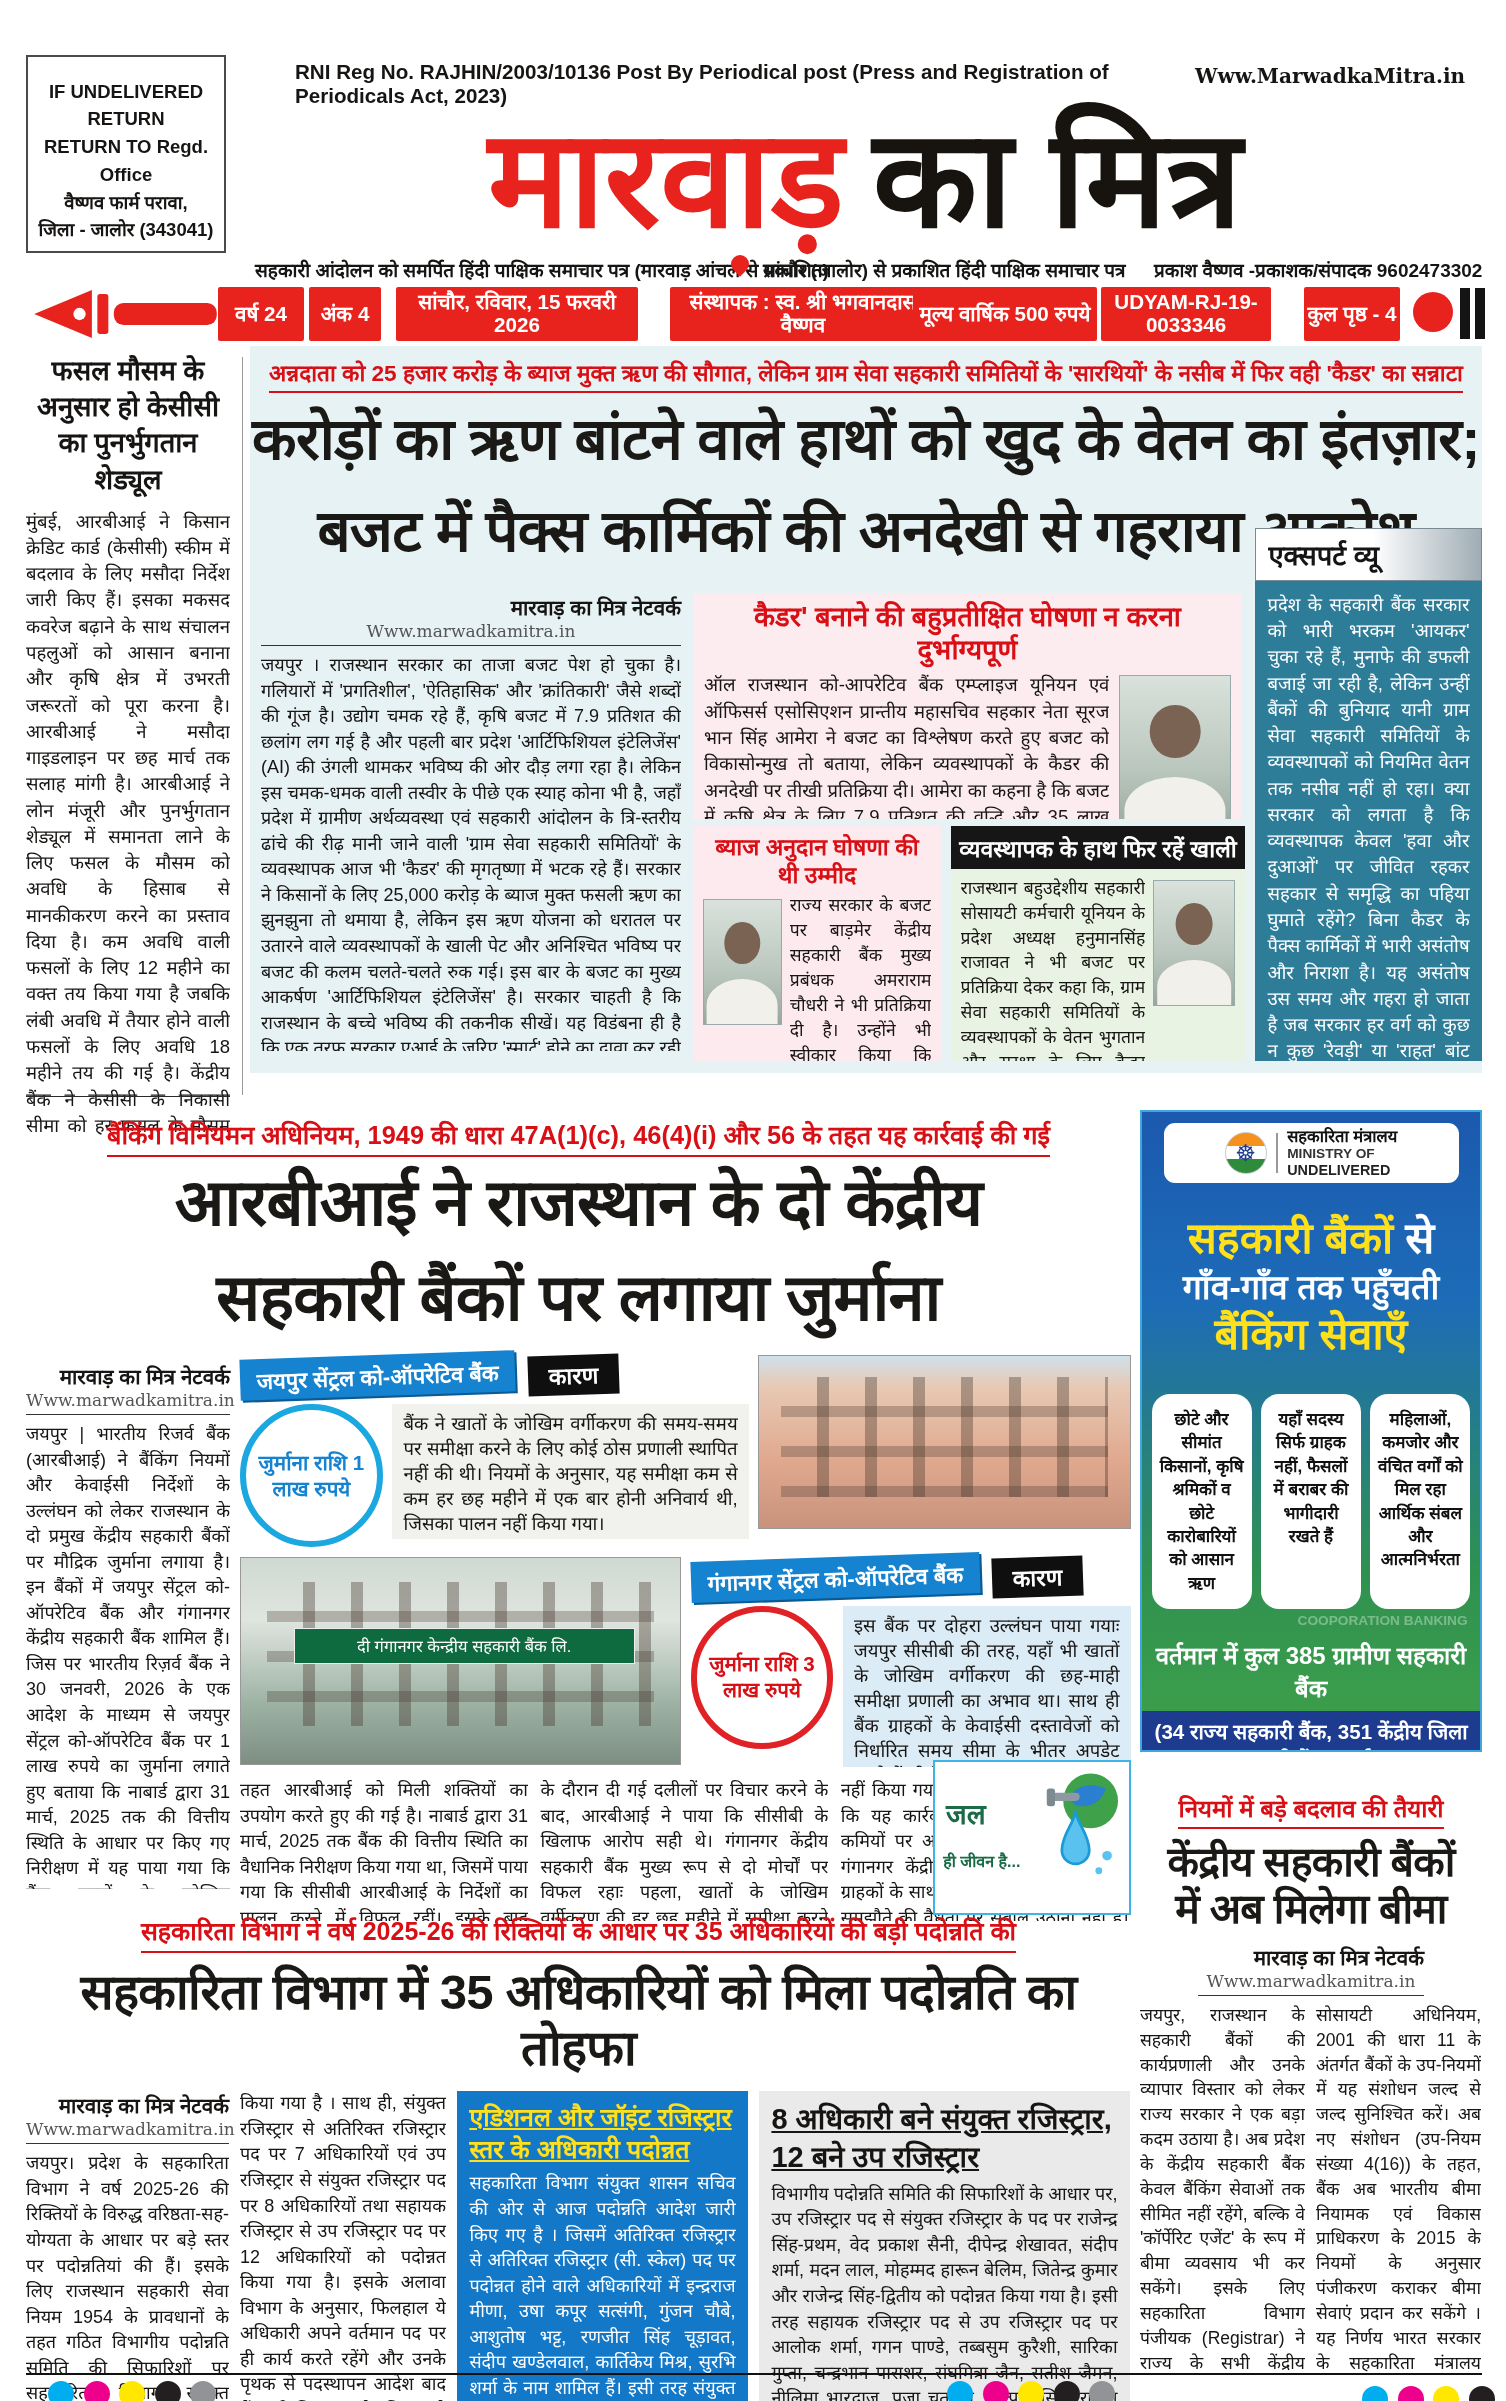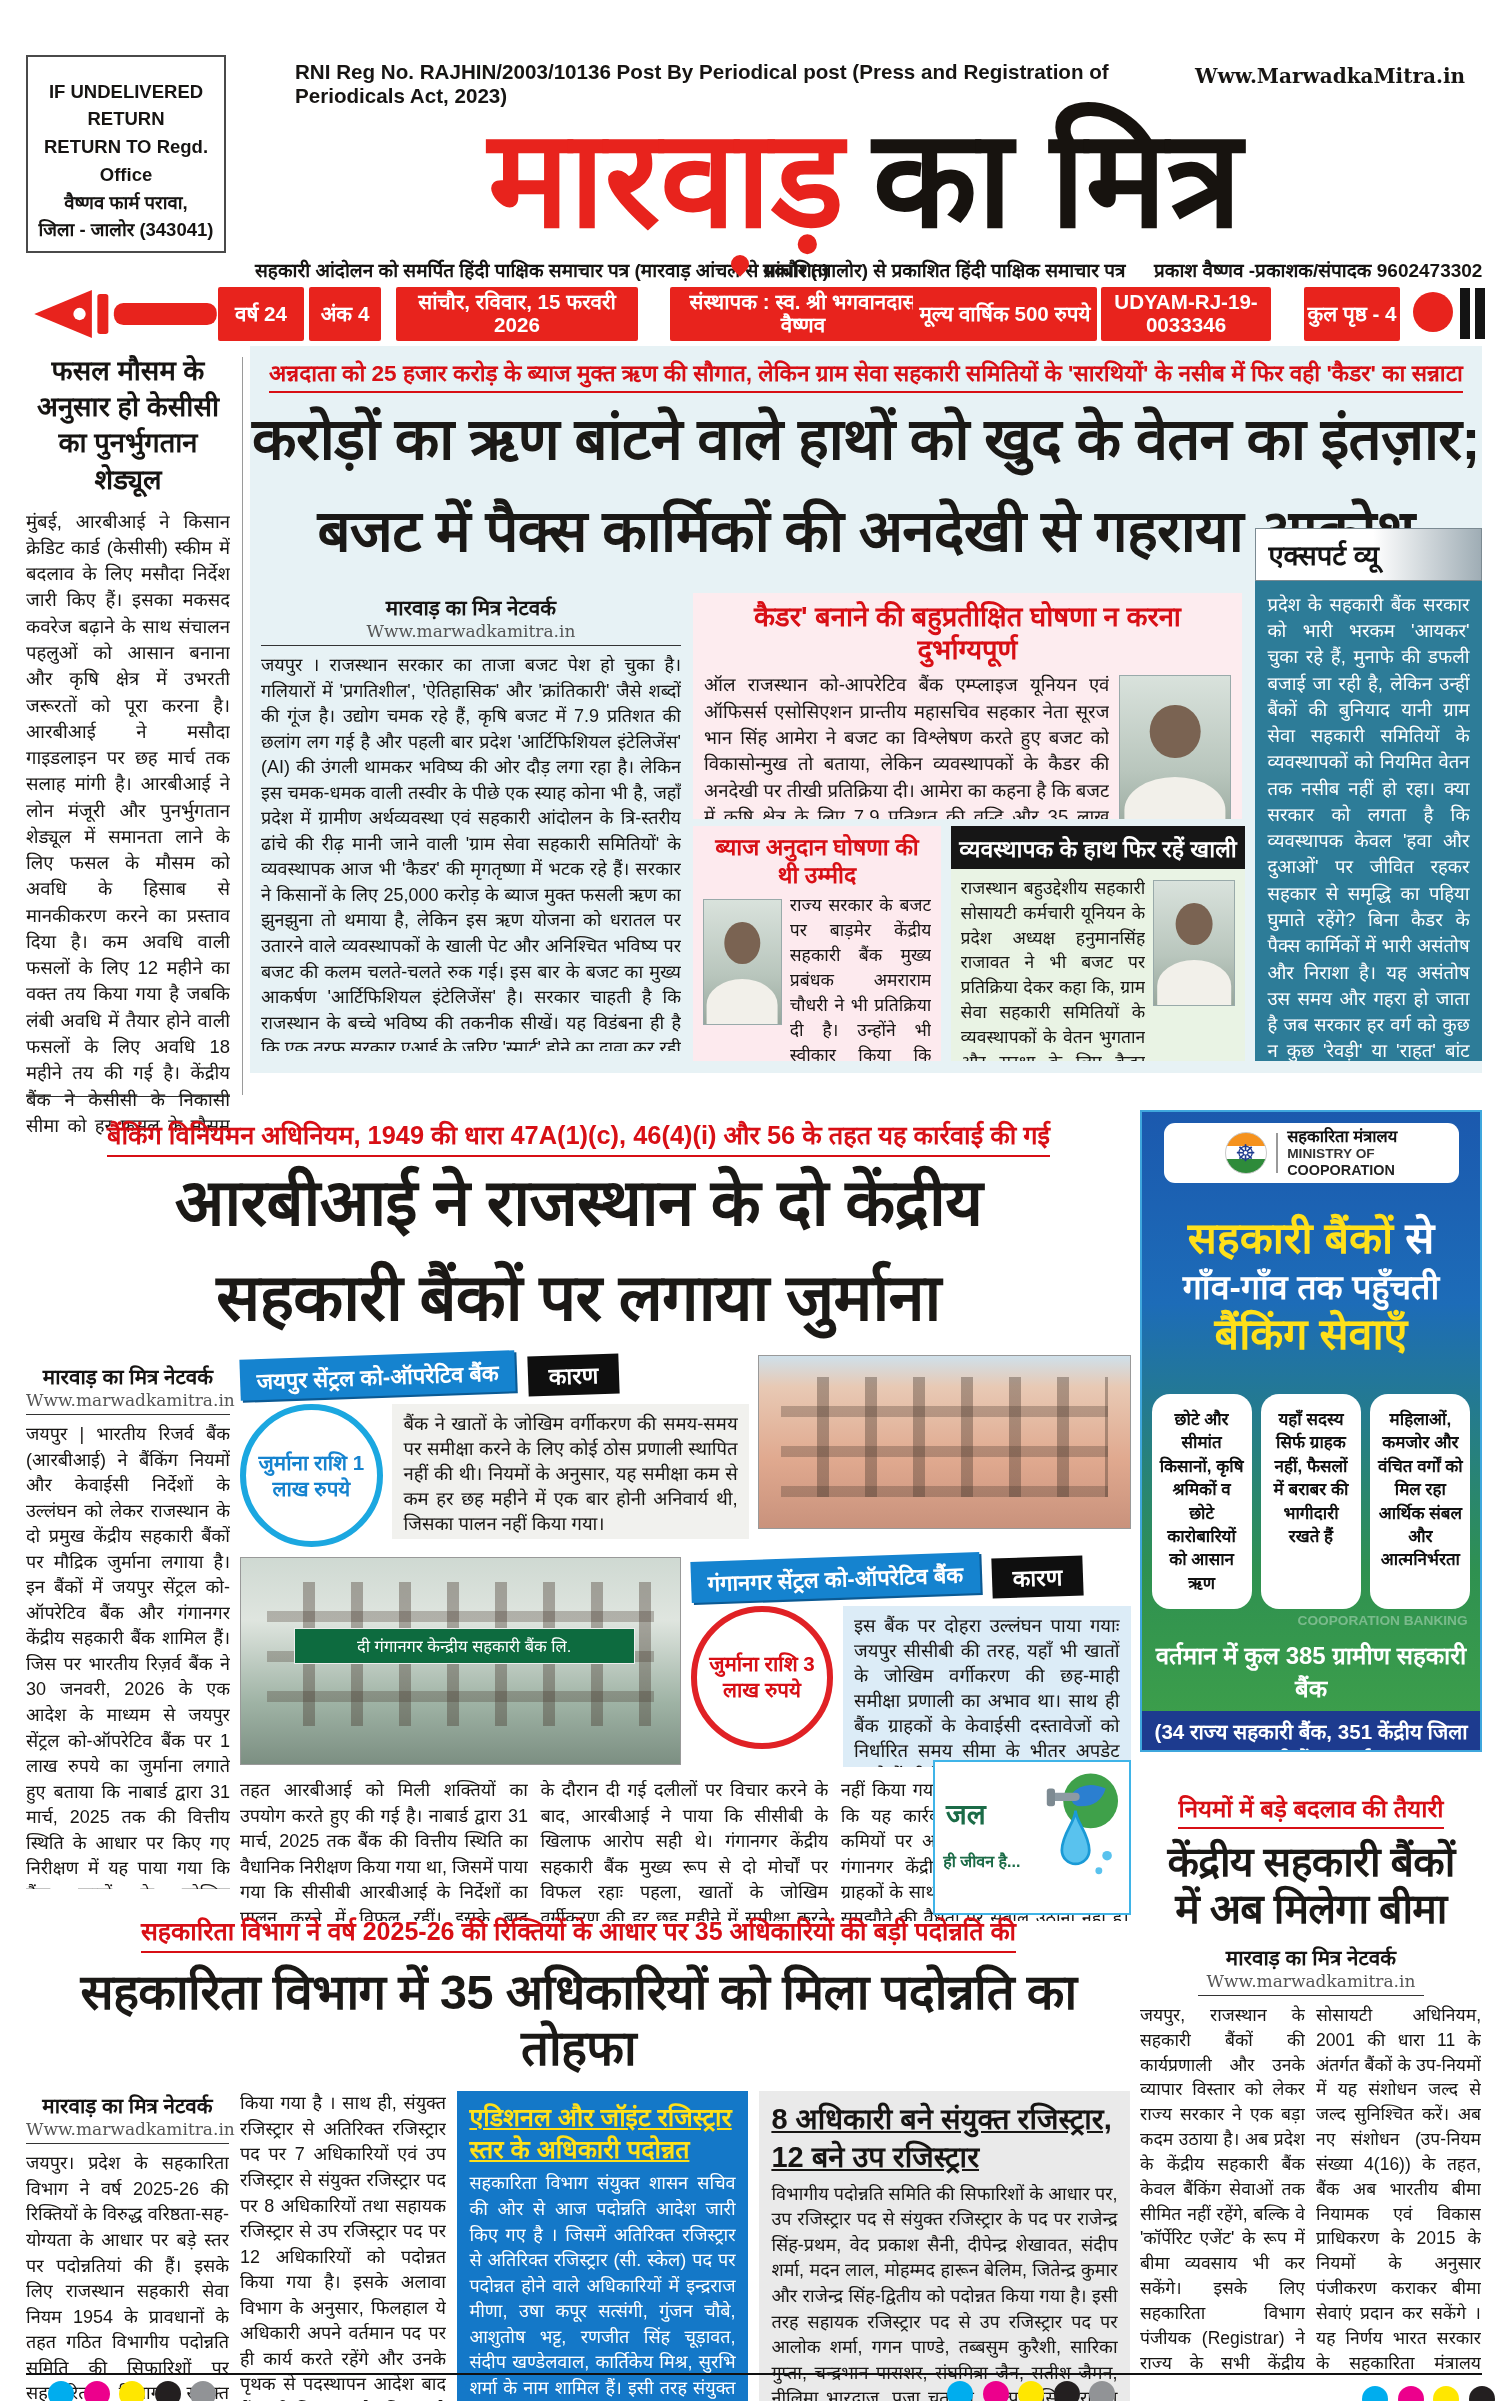--- a/index.html
+++ b/index.html
@@ -6,21 +6,21 @@
   .page{position:relative;width:1507px;height:2401px;background:#fff;overflow:hidden;
         font-family:"Liberation Sans",sans-serif;color:#171513;}
   .abs{position:absolute;}
   .b{font-weight:bold;}
   .ctr{text-align:center;}
   .j{text-align:justify;text-justify:inter-word;}
   .body-txt{font-size:18px;line-height:1.42;overflow:hidden;}
   .kicker{font-weight:bold;color:#d80f15;display:inline-block;
           border-bottom:2.1px solid #d80f15;padding-bottom:3.4px;line-height:1.25;}
   .headline{font-weight:800;color:#1b1916;line-height:1.15;letter-spacing:-0.7px;}
-  .byline-name{font-weight:bold;font-size:20.6px;text-align:center;}
+  .byline-name{font-weight:bold;font-size:20.6px;text-align:right;}
   .byline-site{font-family:"DejaVu Serif",serif;font-size:17px;color:#555;text-align:center;
                border-bottom:1.4px solid #333;padding-bottom:4.1px;margin-bottom:6.9px;}
   .strip-seg{position:absolute;top:287px;height:54px;background:#e8231d;color:#fff;
              display:flex;align-items:center;justify-content:center;font-weight:bold;
              font-size:20.6px;border-radius:2.1px;padding:0 2.7px;box-sizing:border-box;text-align:center;line-height:1.1;}
   .panel-label{display:inline-block;background:#1583cf;color:#fff;font-weight:bold;
                font-size:22px;padding:5.5px 16.5px;transform:rotate(-2deg);box-shadow:2.1px 2.1px 0 #0b5a94;}
   .reason-label{display:inline-block;background:#0f0f0f;color:#fff;font-weight:bold;
                 font-size:23px;padding:4.1px 20.6px;transform:rotate(-2deg);margin-left:9.6px;}
   .fine-circle{width:117px;height:117px;border-radius:50%;background:#fff;display:flex;
@@ -200,21 +200,21 @@
   <div class="abs" style="left:1140px;top:1110px;width:342px;height:642px;border:2.1px solid #3fa7dd;box-sizing:border-box;
               background:linear-gradient(180deg,#1b59ae 0%,#1d6cb8 30%,#2f9150 72%,#3fa14a 100%);overflow:hidden;color:#fff;">
     <div style="width:295px;height:60px;background:#fff;border-radius:11px;margin:11px auto 0;
                 display:flex;align-items:center;justify-content:center;gap:9.6px;color:#111;">
       <span style="width:40px;height:40px;border-radius:50%;border:1.4px solid #c9c9c9;display:flex;align-items:center;justify-content:center;
                    background:linear-gradient(180deg,#f5921e 33%,#ffffff 33% 66%,#2e8b3a 66%);font-size:23px;color:#1d3b8f;">☸</span>
       <span style="width:1.4px;height:40px;background:#999;"></span>
       <span style="text-align:left;line-height:1.15;">
         <div class="b" style="font-size:16.5px;">सहकारिता मंत्रालय</div>
         <div class="b" style="font-size:13.7px;color:#333;">MINISTRY OF</div>
-        <div class="b" style="font-size:14.4px;color:#222;">COOPORATION</div>
+        <div class="b" style="font-size:14.4px;color:#222;">UNDELIVERED</div>
       </span>
     </div>
 
     <div class="ctr" style="margin-top:29px;line-height:1.25;">
       <div style="font-size:43px;font-weight:800;">
         <span style="color:#ffe01a;">सहकारी बैंकों</span><span style="color:#fff;"> से</span>
       </div>
       <div style="font-size:34px;font-weight:bold;color:#fff;">गाँव-गाँव तक पहुँचती</div>
       <div style="font-size:43px;font-weight:800;color:#ffe01a;">बैंकिंग सेवाएँ</div>
     </div>

